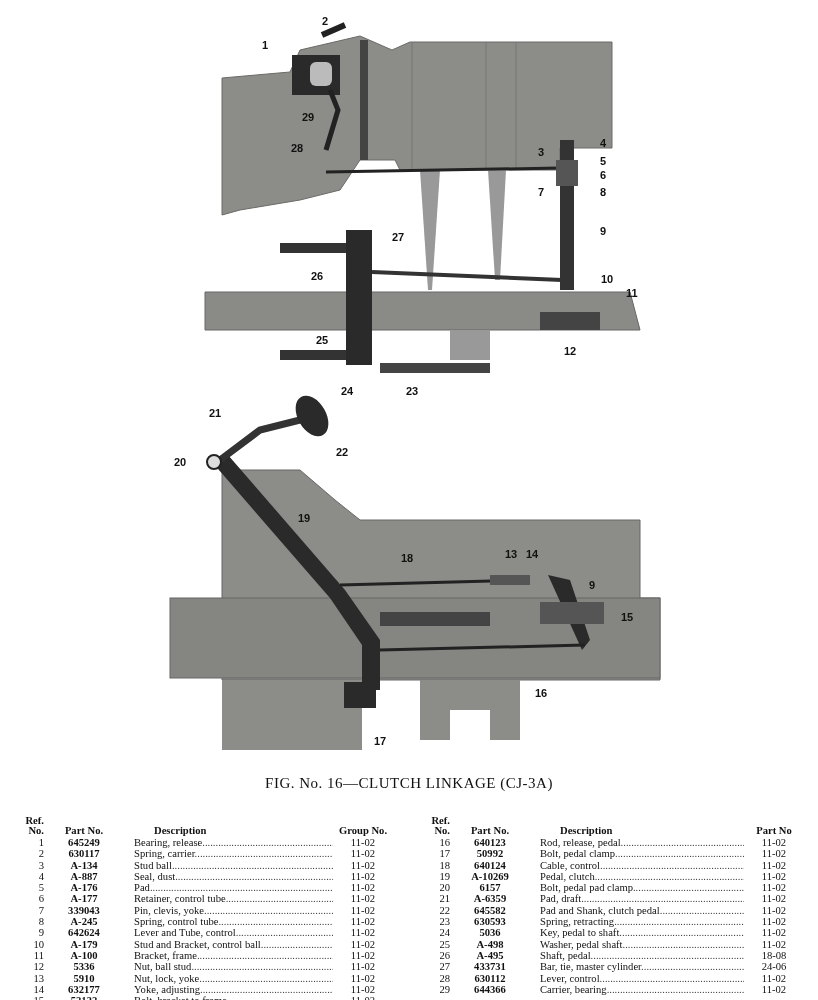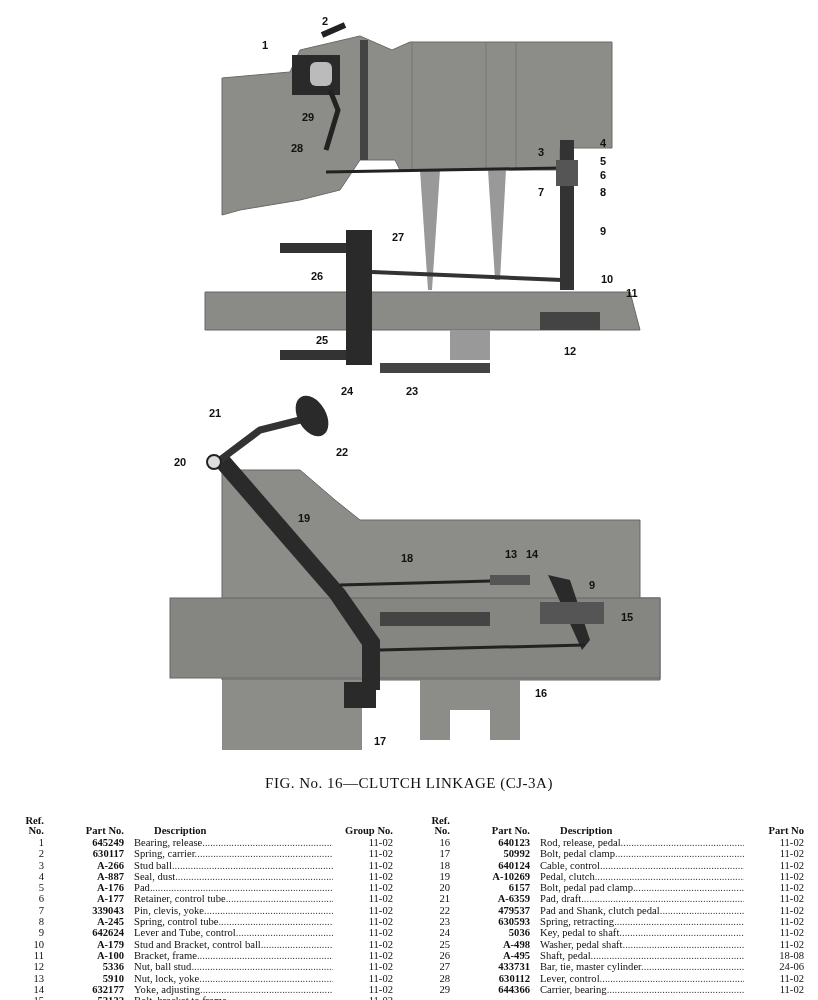--- a/index.html
+++ b/index.html
@@ -6,24 +6,24 @@
   body{width:818px;height:1000px;position:relative;overflow:hidden;font-family:"Liberation Serif","DejaVu Serif",serif;color:#111;}
   .diagram{position:absolute;left:0;top:0;width:818px;height:760px;}
   .callout{position:absolute;font-family:"Liberation Sans","DejaVu Sans",sans-serif;font-weight:bold;font-size:11px;color:#111;line-height:1;}
   .caption{position:absolute;left:0;width:818px;top:775px;text-align:center;font-size:15px;letter-spacing:0.5px;}
   .parts{position:absolute;top:812px;font-size:10.6px;line-height:11.3px;}
   .parts.left{left:18px;width:375px;}
   .parts.right{left:424px;width:380px;}
   .hdr{display:flex;font-weight:bold;align-items:flex-end;height:24px;margin-bottom:1px;}
   .row{display:flex;white-space:nowrap;}
   .c-ref{width:26px;text-align:right;}
-  .c-part{width:80px;text-align:right;font-weight:bold;padding-right:6px;}
+  .c-part{width:80px;text-align:center;font-weight:bold;padding-right:6px;}
   .c-desc{flex:1;overflow:hidden;padding-left:4px;}
   .c-desc .dots{color:#333;}
-  .c-grp{width:60px;text-align:right;}
+  .c-grp{width:60px;text-align:center;}
   .hdr .c-ref{text-align:right;width:26px;line-height:10px;}
   .hdr .c-part{font-weight:bold;}
   .hdr .c-desc{padding-left:24px;font-family:Liberation Serif, serif;}
 </style>
 </head>
 <body>
 
 <div class="diagram">
   <svg width="818" height="760" viewBox="0 0 818 760">
 
@@ -130,21 +130,21 @@
         <span class="c-grp">11-02</span>
       </div>
       <div class="row">
         <span class="c-ref">2</span>
         <span class="c-part">630117</span>
         <span class="c-desc">Spring, carrier<span class="dots">................................................................................</span></span>
         <span class="c-grp">11-02</span>
       </div>
       <div class="row">
         <span class="c-ref">3</span>
-        <span class="c-part">A-266</span>
+        <span class="c-part">A-134</span>
         <span class="c-desc">Stud ball<span class="dots">................................................................................</span></span>
         <span class="c-grp">11-02</span>
       </div>
       <div class="row">
         <span class="c-ref">4</span>
         <span class="c-part">A-887</span>
         <span class="c-desc">Seal, dust<span class="dots">................................................................................</span></span>
         <span class="c-grp">11-02</span>
       </div>
       <div class="row">
@@ -255,21 +255,21 @@
         <span class="c-grp">11-02</span>
       </div>
       <div class="row">
         <span class="c-ref">21</span>
         <span class="c-part">A-6359</span>
         <span class="c-desc">Pad, draft<span class="dots">................................................................................</span></span>
         <span class="c-grp">11-02</span>
       </div>
       <div class="row">
         <span class="c-ref">22</span>
-        <span class="c-part">479537</span>
+        <span class="c-part">645582</span>
         <span class="c-desc">Pad and Shank, clutch pedal<span class="dots">................................................................................</span></span>
         <span class="c-grp">11-02</span>
       </div>
       <div class="row">
         <span class="c-ref">23</span>
         <span class="c-part">630593</span>
         <span class="c-desc">Spring, retracting<span class="dots">................................................................................</span></span>
         <span class="c-grp">11-02</span>
       </div>
       <div class="row">

